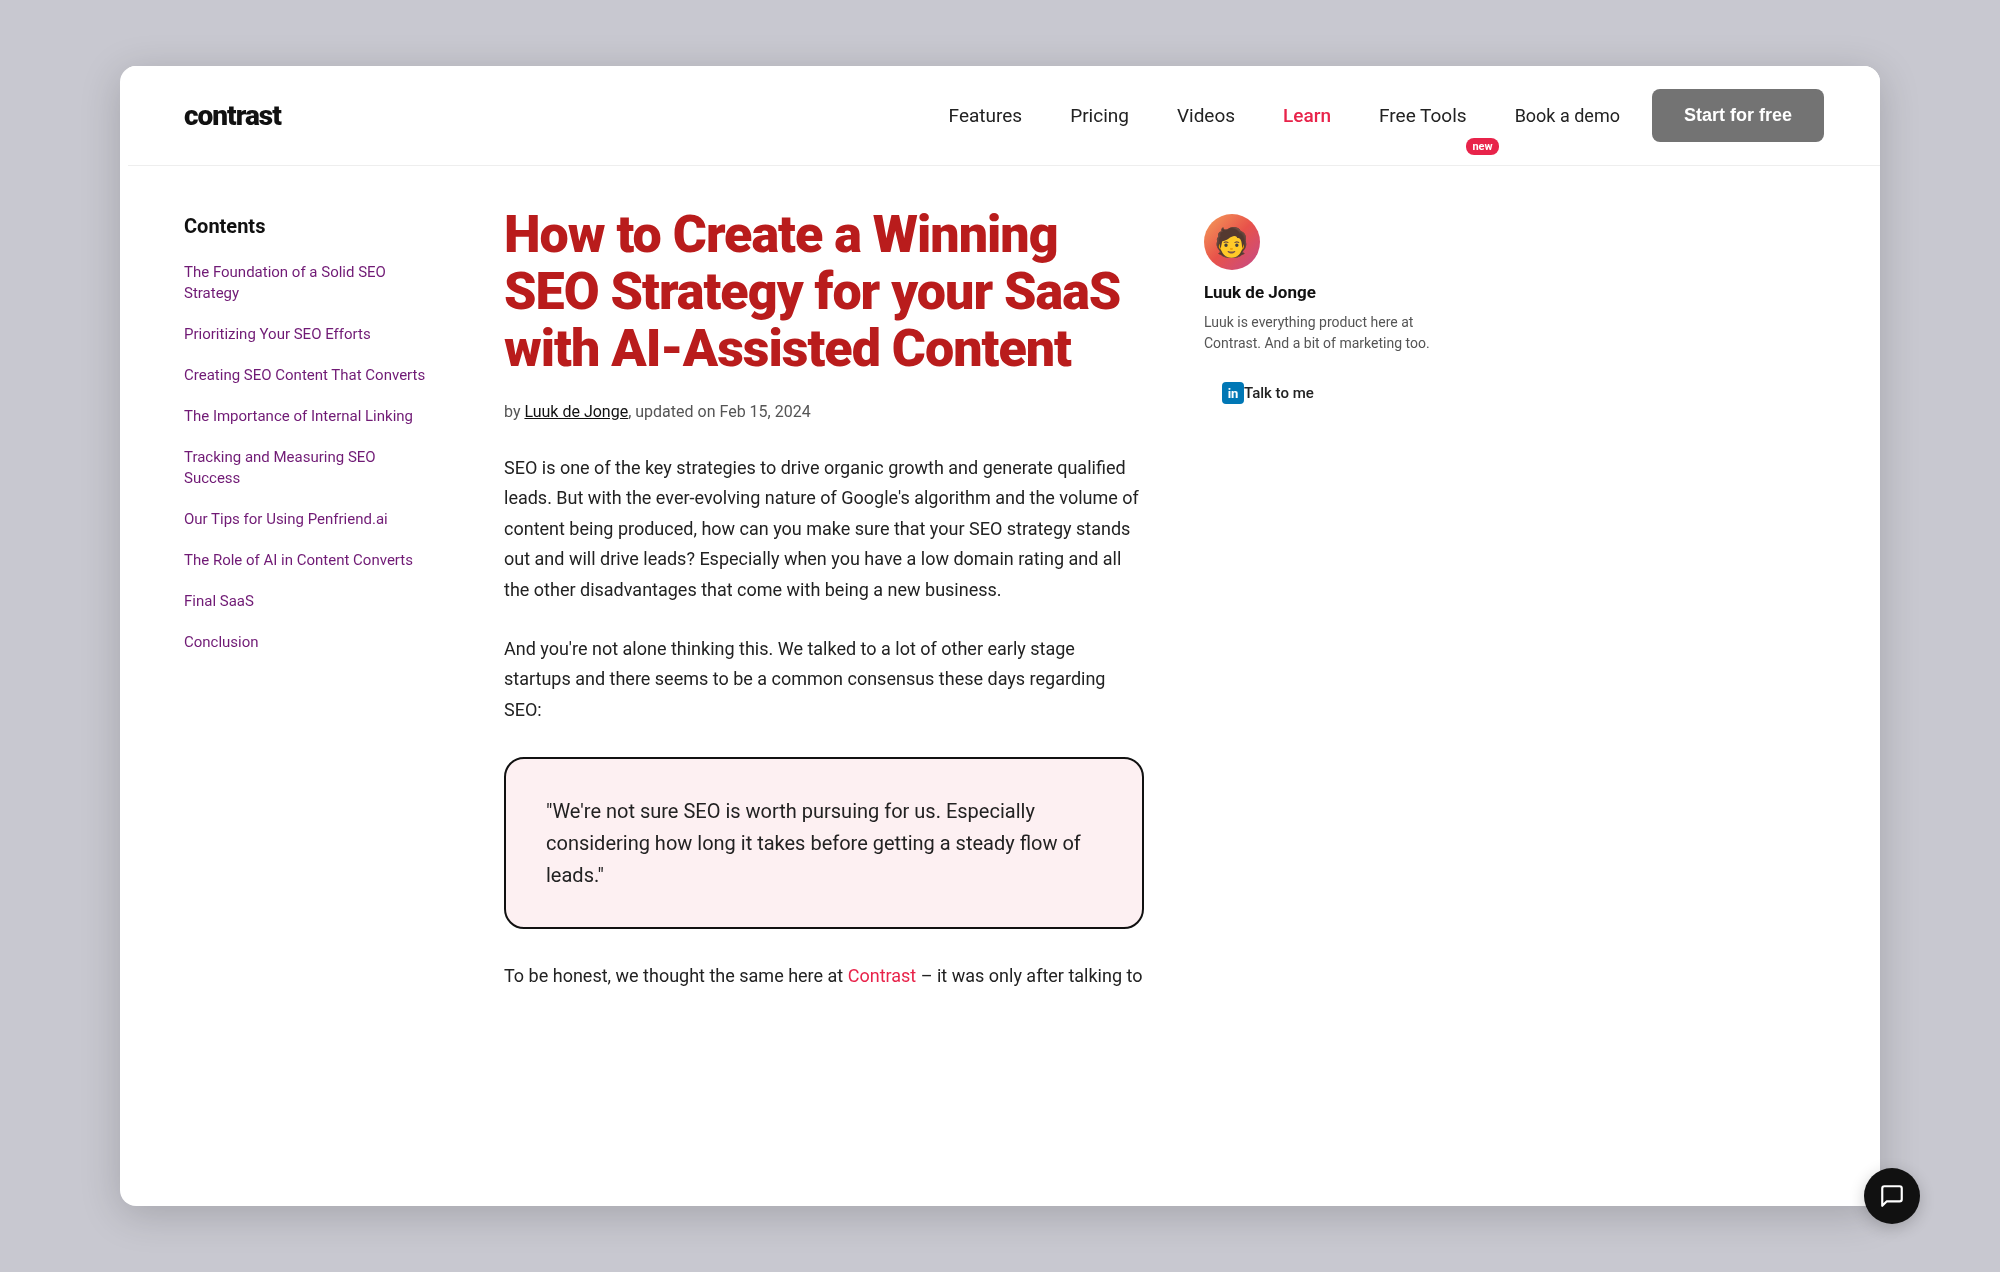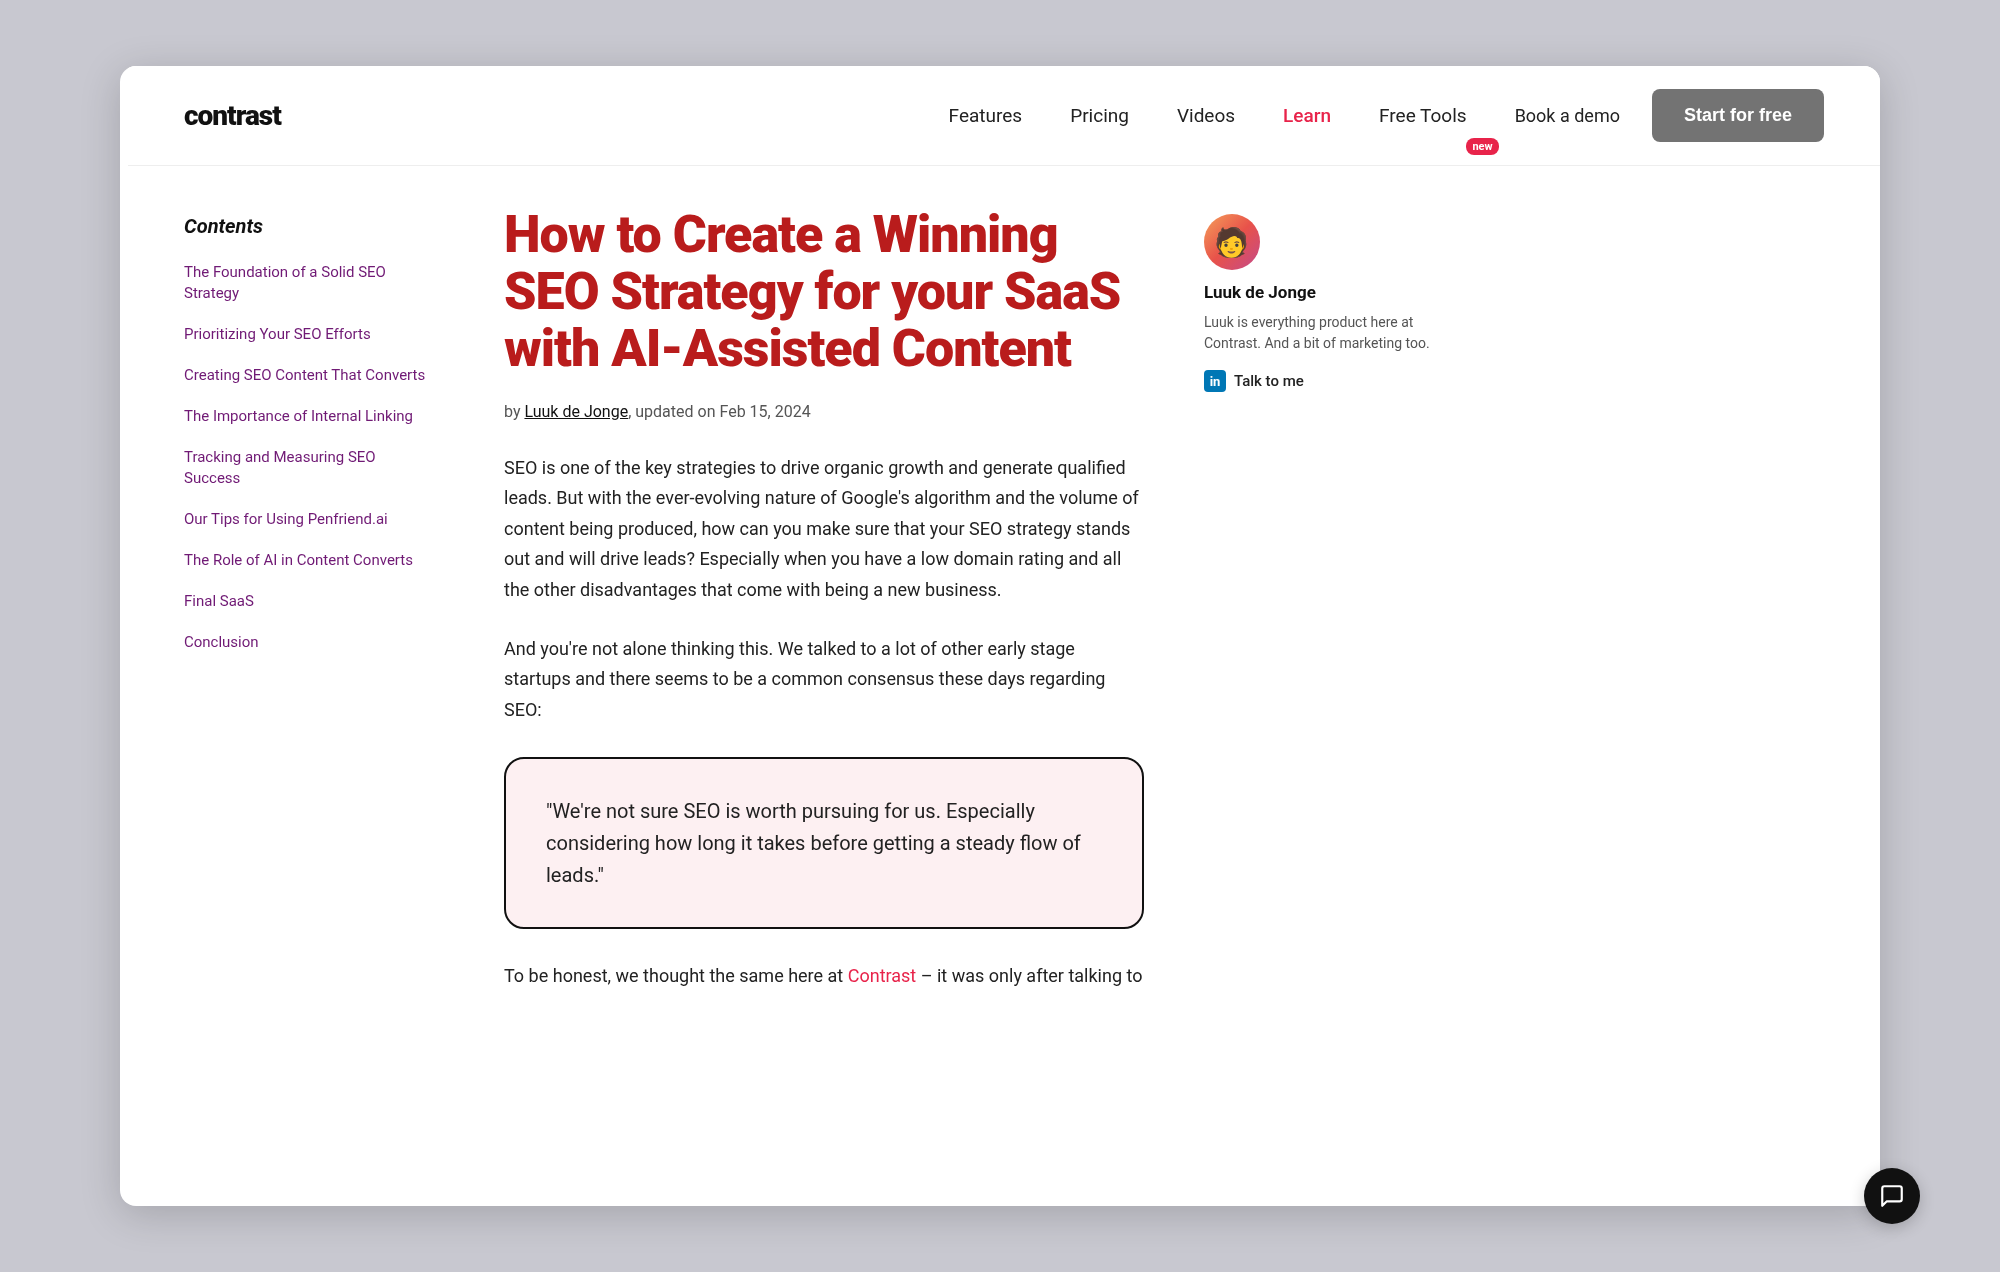--- a/index.html
+++ b/index.html
@@ -107,21 +107,20 @@
       width: 280px;
       flex-shrink: 0;
       padding-top: 8px;
       padding-right: 32px;
     }
     .sidebar-title {
       font-size: 20px;
       font-weight: 700;
       color: #111;
       margin-bottom: 24px;
-      font-style: italic;
     }
     .sidebar-link {
       display: block;
       font-size: 15px;
       color: #701a75;
       margin-bottom: 20px;
       cursor: pointer;
       line-height: 1.4;
       text-decoration: none;
     }
@@ -193,30 +192,30 @@
     .author-name {
       font-size: 17px;
       font-weight: 700;
       color: #111;
       margin-bottom: 10px;
     }
     .author-bio {
       font-size: 14px;
       color: #555;
       line-height: 1.5;
-      margin-bottom: 16px;
+      margin-bottom: 28px;
     }
     .author-linkedin {
       display: flex;
       align-items: center;
-      gap: 8px;
       font-size: 15px;
       color: #222;
       cursor: pointer;
       font-weight: 500;
+      margin-left: 18px;
     }
     .linkedin-icon {
       width: 22px;
       height: 22px;
       background: #0077b5;
       border-radius: 4px;
       display: flex;
       align-items: center;
       justify-content: center;
       color: #fff;

